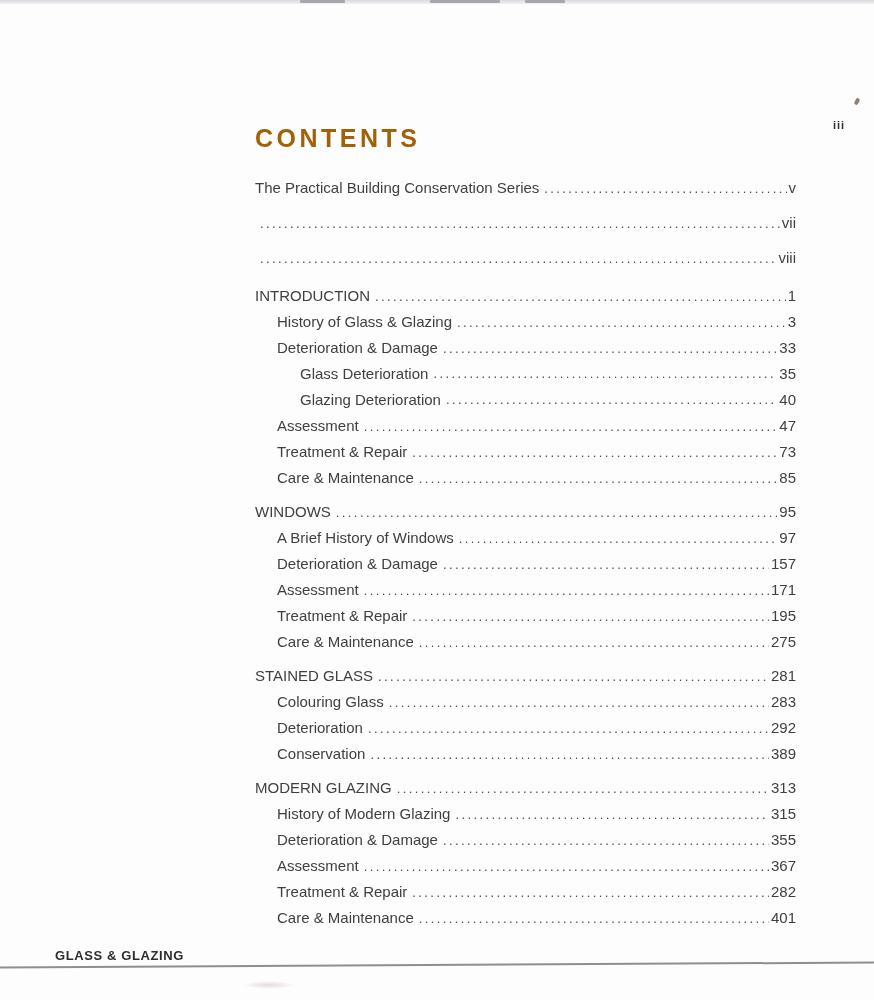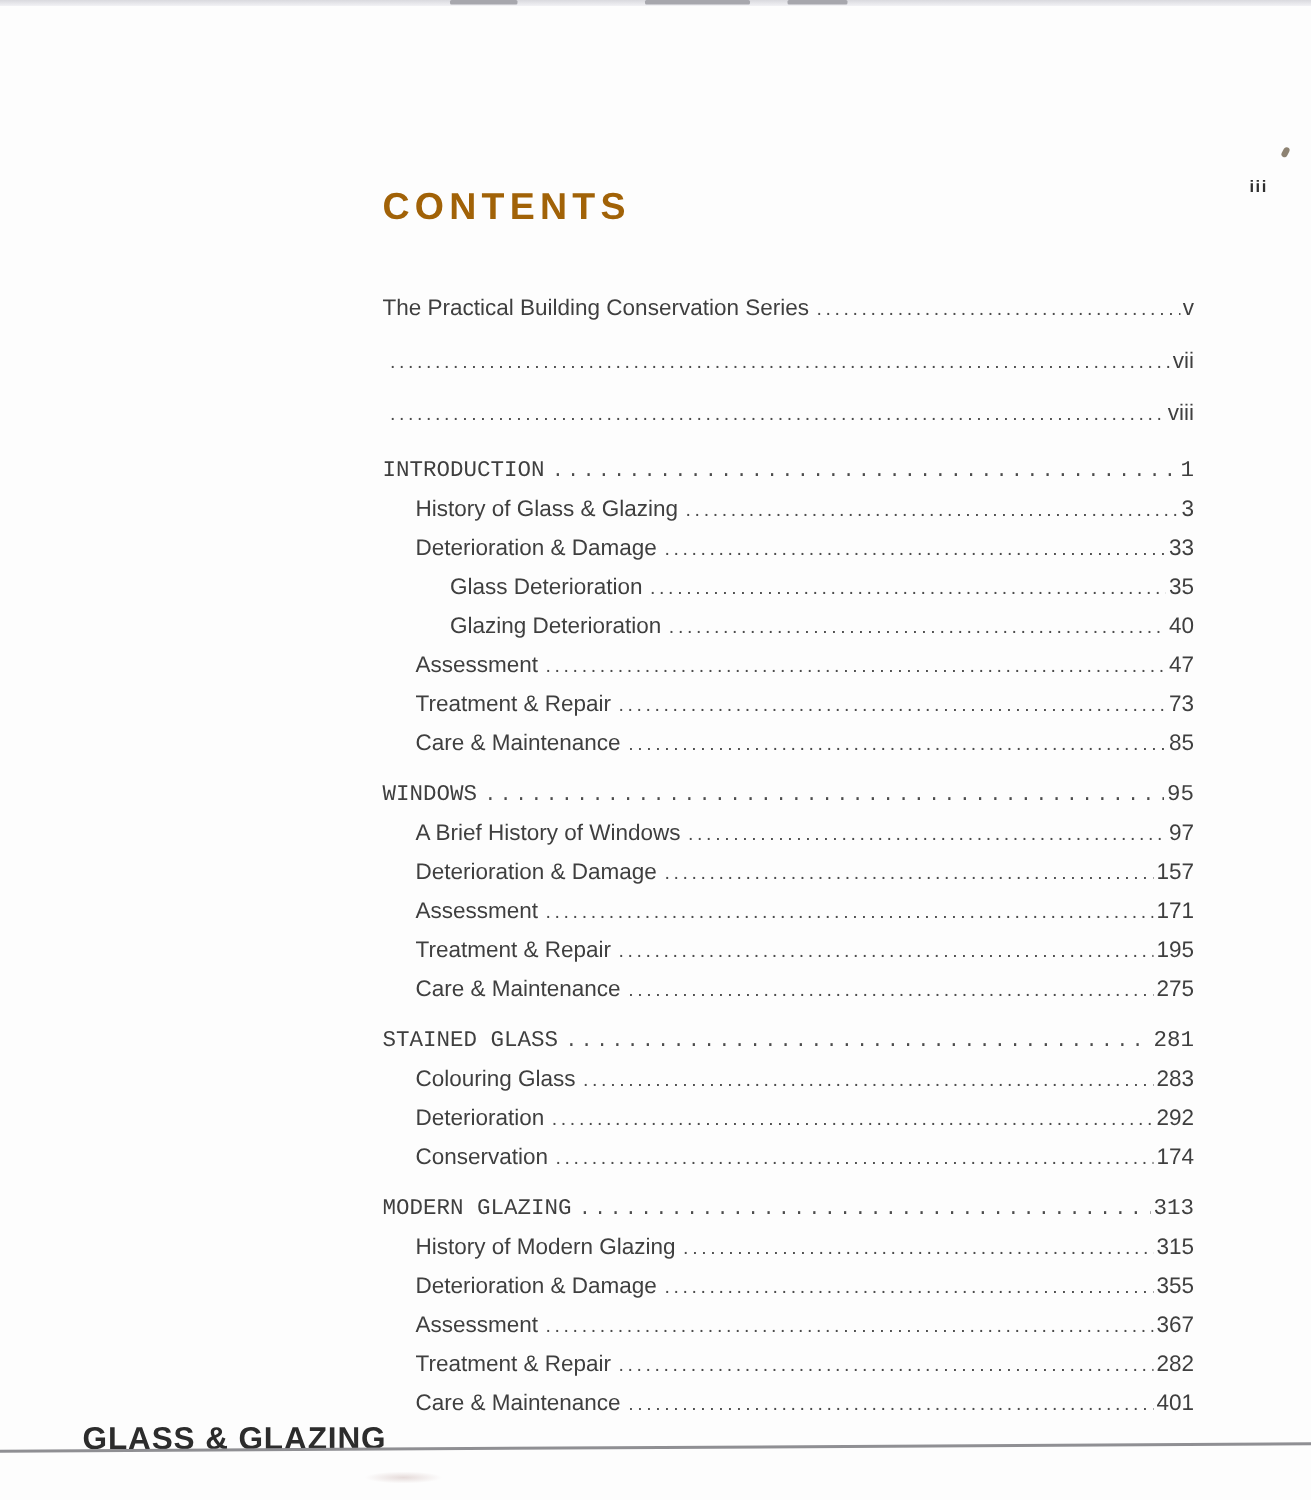--- a/index.html
+++ b/index.html
@@ -31,38 +31,38 @@
   .page-number-top {
     position: absolute; top: 119px; left: 833px;
     font-size: 11px; font-weight: 700; color: #2f2f2f; letter-spacing: 1px;
   }
   .contents-title {
     position: absolute; top: 124px; left: 255px;
     font-size: 25px; font-weight: 700; letter-spacing: 3.5px;
     color: #7a9aab;
   }
   .toc {
-    position: absolute; top: 188px; left: 255px; width: 541px;
+    position: absolute; top: 170px; left: 255px; width: 541px;
     color: #3f3f3f; font-size: 15px;
   }
   .row { display: flex; align-items: baseline; height: 26px; line-height: 26px; }
   .row.front { height: 35px; line-height: 35px; }
-  .row.section { margin-top: 8px; font-family: Liberation Mono, monospace; }
+  .row.section { margin-top: 8px; }
   .row.sub1 { padding-left: 22px; }
   .row.sub2 { padding-left: 45px; align-items: center; }
   .row .label { white-space: nowrap; }
   .row .leader {
     flex: 1; overflow: hidden; white-space: nowrap;
     font-size: 13px; letter-spacing: 2.4px; color: #4c4c4c;
     margin: 0 2px 0 5px;
   }
   .row .pagenum { white-space: nowrap; }
   .footer-title {
     position: absolute; top: 948px; left: 55px;
-    font-size: 21px; font-weight: 700; letter-spacing: 0.6px; color: #2c2c2c;
+    font-size: 13px; font-weight: 700; letter-spacing: 0.6px; color: #2c2c2c;
   }
   .footer-rule {
     position: absolute; top: 964px; left: -4px; width: 882px; height: 2px;
     background: #8f8f93; transform: rotate(-0.33deg);
   }
 </style>
 </head>
 <body>
 
 <div class="scan-top-strip"></div>
@@ -171,21 +171,21 @@
       <span class="pagenum">283</span>
     </div>
     <div class="row sub1">
       <span class="label">Deterioration</span>
       <span class="leader">........................................................................................................................................................................................................</span>
       <span class="pagenum">292</span>
     </div>
     <div class="row sub1">
       <span class="label">Conservation</span>
       <span class="leader">........................................................................................................................................................................................................</span>
-      <span class="pagenum">174</span>
+      <span class="pagenum">389</span>
     </div>
     <div class="row section">
       <span class="label">MODERN GLAZING</span>
       <span class="leader">........................................................................................................................................................................................................</span>
       <span class="pagenum">313</span>
     </div>
     <div class="row sub1">
       <span class="label">History of Modern Glazing</span>
       <span class="leader">........................................................................................................................................................................................................</span>
       <span class="pagenum">315</span>

